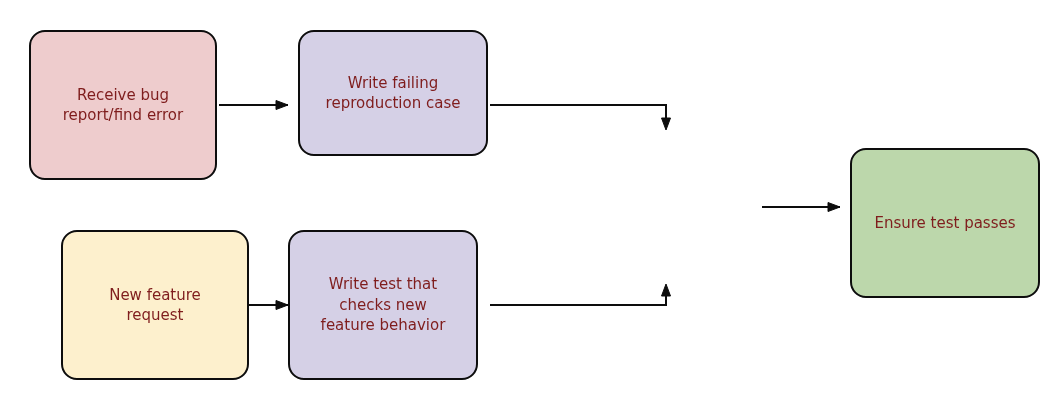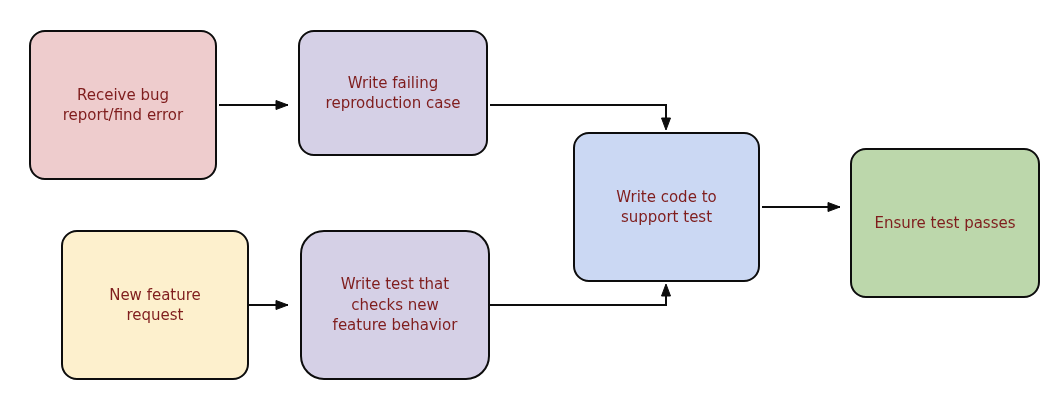--- a/index.html
+++ b/index.html
@@ -91,28 +91,24 @@
   <div class="node" style="left: 298px; top: 30px; width: 190px; height: 126px; background: rgb(213, 208, 230); border-color: rgb(13, 13, 13);">
     <span class="node-label">Write failing
 reproduction case</span>
   </div>
 
   <div class="node" style="left: 29px; top: 230px; width: 188px; height: 150px; background: rgb(253, 240, 205); border-color: rgb(13, 13, 13); margin-left: 32px;">
     <span class="node-label">New feature
 request</span>
   </div>
 
-  <div class="node" style="left: 300px; top: 230px; width: 190px; height: 150px; background: rgb(213, 208, 230); border-color: rgb(13, 13, 13); border-radius: 24px;">
+  <div class="node" style="left: 288px; top: 230px; width: 190px; height: 150px; background: rgb(213, 208, 230); border-color: rgb(13, 13, 13);">
     <span class="node-label">Write test that
 checks new
 feature behavior</span>
   </div>
 
-  <div class="node" style="left: 573px; top: 132px; width: 187px; height: 150px; background: rgb(203, 216, 243); border-color: rgb(13, 13, 13);">
-    <span class="node-label">Write code to
-support test</span>
-  </div>
 
   <div class="node" style="left: 850px; top: 148px; width: 190px; height: 150px; background: rgb(188, 215, 171); border-color: rgb(13, 13, 13);">
     <span class="node-label">Ensure test passes</span>
   </div>
 
 </div>
 
 </body></html>

